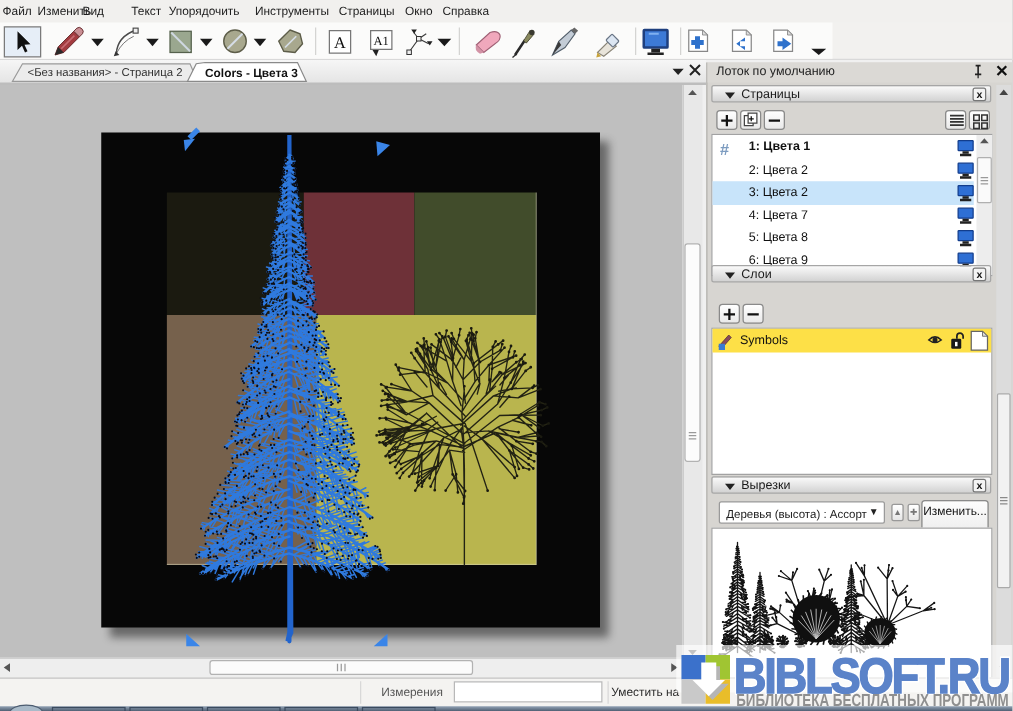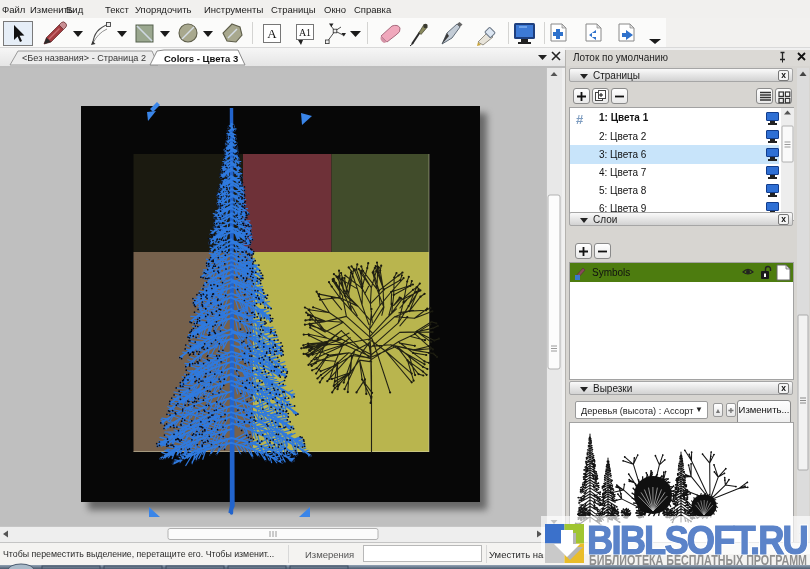--- a/index.html
+++ b/index.html
@@ -228,21 +228,21 @@
   </div>
 <div class="row" style="left:570px;top:127px;">
     <span class="abs" style="left:29px;top:4px">2: Цвета 2</span>
   </div>
 <div class="mon" style="left:766px;top:130px">
     <div class="scr"></div>
     <div class="std"></div>
     <div class="bas"></div>
   </div>
 <div class="row" style="left:570px;top:145px;background:#c8e4fa;">
-    <span class="abs" style="left:29px;top:4px">3: Цвета 6</span>
+    <span class="abs" style="left:29px;top:4px">3: Цвета 2</span>
   </div>
 <div class="mon" style="left:766px;top:148px">
     <div class="scr"></div>
     <div class="std"></div>
     <div class="bas"></div>
   </div>
 <div class="row" style="left:570px;top:163px;">
     <span class="abs" style="left:29px;top:4px">4: Цвета 7</span>
   </div>
 <div class="mon" style="left:766px;top:166px">
@@ -279,21 +279,21 @@
     <div class="cap">Слои</div>
     <div class="xbtn">x</div>
   </div>
 <div class="pbtn" style="left:575px;top:243px"></div>
 <div class="pbtn" style="left:594px;top:243px"></div>
 <svg class="abs" style="left:575px;top:243px" width="40" height="17" viewBox="0 0 40 17">
 <path d="M8.5 4 v9 M4 8.5 h9" stroke="#111" stroke-width="1.8"></path>
 <path d="M23 8.5 h9" stroke="#111" stroke-width="1.8"></path>
 </svg>
 <div class="white" style="left:569px;top:262px;width:225px;height:118px"></div>
-<div class="abs" style="left:570px;top:263px;width:223px;height:19px;background:#4d7c0f;font-size:10px;color:#111">
+<div class="abs" style="left:570px;top:263px;width:223px;height:19px;background:#fde047;font-size:10px;color:#111">
     <span class="abs" style="left:22px;top:4px">Symbols</span>
   </div>
 <svg class="abs" style="left:570px;top:263px" width="223" height="19" viewBox="0 0 223 19">
 <path d="M5 14 L13 5 L15 7 L8 15 Z" fill="#8a4a5a" stroke="#50303a" stroke-width="0.6"></path>
 <rect x="5" y="12" width="5" height="5" fill="#3a7ad0"></rect>
 <g transform="translate(172,3)">
 <path d="M1 6 Q6 1 11 6 Q6 10 1 6Z" fill="none" stroke="#222" stroke-width="1.2"></path>
 <circle cx="6" cy="6" r="2" fill="#222"></circle>
 </g>
 <g transform="translate(190,2)">
@@ -313,21 +313,20 @@
   </div>
 <div class="abs" style="left:575px;top:401px;width:133px;height:18px;background:#fff;border:1px solid #9a9a9a;border-radius:2px;font-size:9.2px;color:#222">
     <span class="abs" style="left:5px;top:3.5px">Деревья (высота) : Ассорт</span>
     <span class="abs" style="right:4px;top:3px;font-size:8px;color:#222">▼</span>
   </div>
 <div class="abs" style="left:713px;top:403px;width:10px;height:14px;background:linear-gradient(#fff,#e6e6e6);border:1px solid #999;border-radius:2px;font-size:7px;color:#777;text-align:center;line-height:13px">▲</div>
 <div class="abs" style="left:726px;top:403px;width:10px;height:14px;background:linear-gradient(#fff,#e6e6e6);border:1px solid #999;border-radius:2px;font-size:7px;color:#777;text-align:center;line-height:13px">✚</div>
 <div class="abs" style="left:737px;top:400px;width:54px;height:35px;background:linear-gradient(#fdfdfd,#e8e8e8);border:1px solid #8a8a8a;border-radius:3px;font-size:9.5px;color:#111;text-align:center;line-height:17px">Изменить...</div>
 <div class="white" style="left:569px;top:422px;width:225px;height:121px"></div>
 <div class="abs statusbar">
-<span class="abs" style="left:3px;top:6px;font-size:8.8px">Чтобы переместить выделение, перетащите его. Чтобы изменит...</span>
 <span class="abs" style="left:305px;top:6px;color:#555">Измерения</span>
 <div class="abs" style="left:363px;top:2px;width:119px;height:17px;background:#fff;border:1px solid #b8b8b8"></div>
 <span class="abs" style="left:489px;top:6px">Уместить на с</span>
 <div class="abs" style="left:288px;top:2px;width:1px;height:18px;background:#d8d8d8"></div>
 <div class="abs" style="left:486px;top:2px;width:1px;height:18px;background:#d8d8d8"></div>
 </div>
 
 <div class="abs task"></div>
 <svg class="abs" style="left:0;top:561px" width="810" height="8" viewBox="0 0 810 8">
 <ellipse cx="21" cy="9" rx="13" ry="6" fill="#a9bac9" stroke="#4c5c70"></ellipse>

